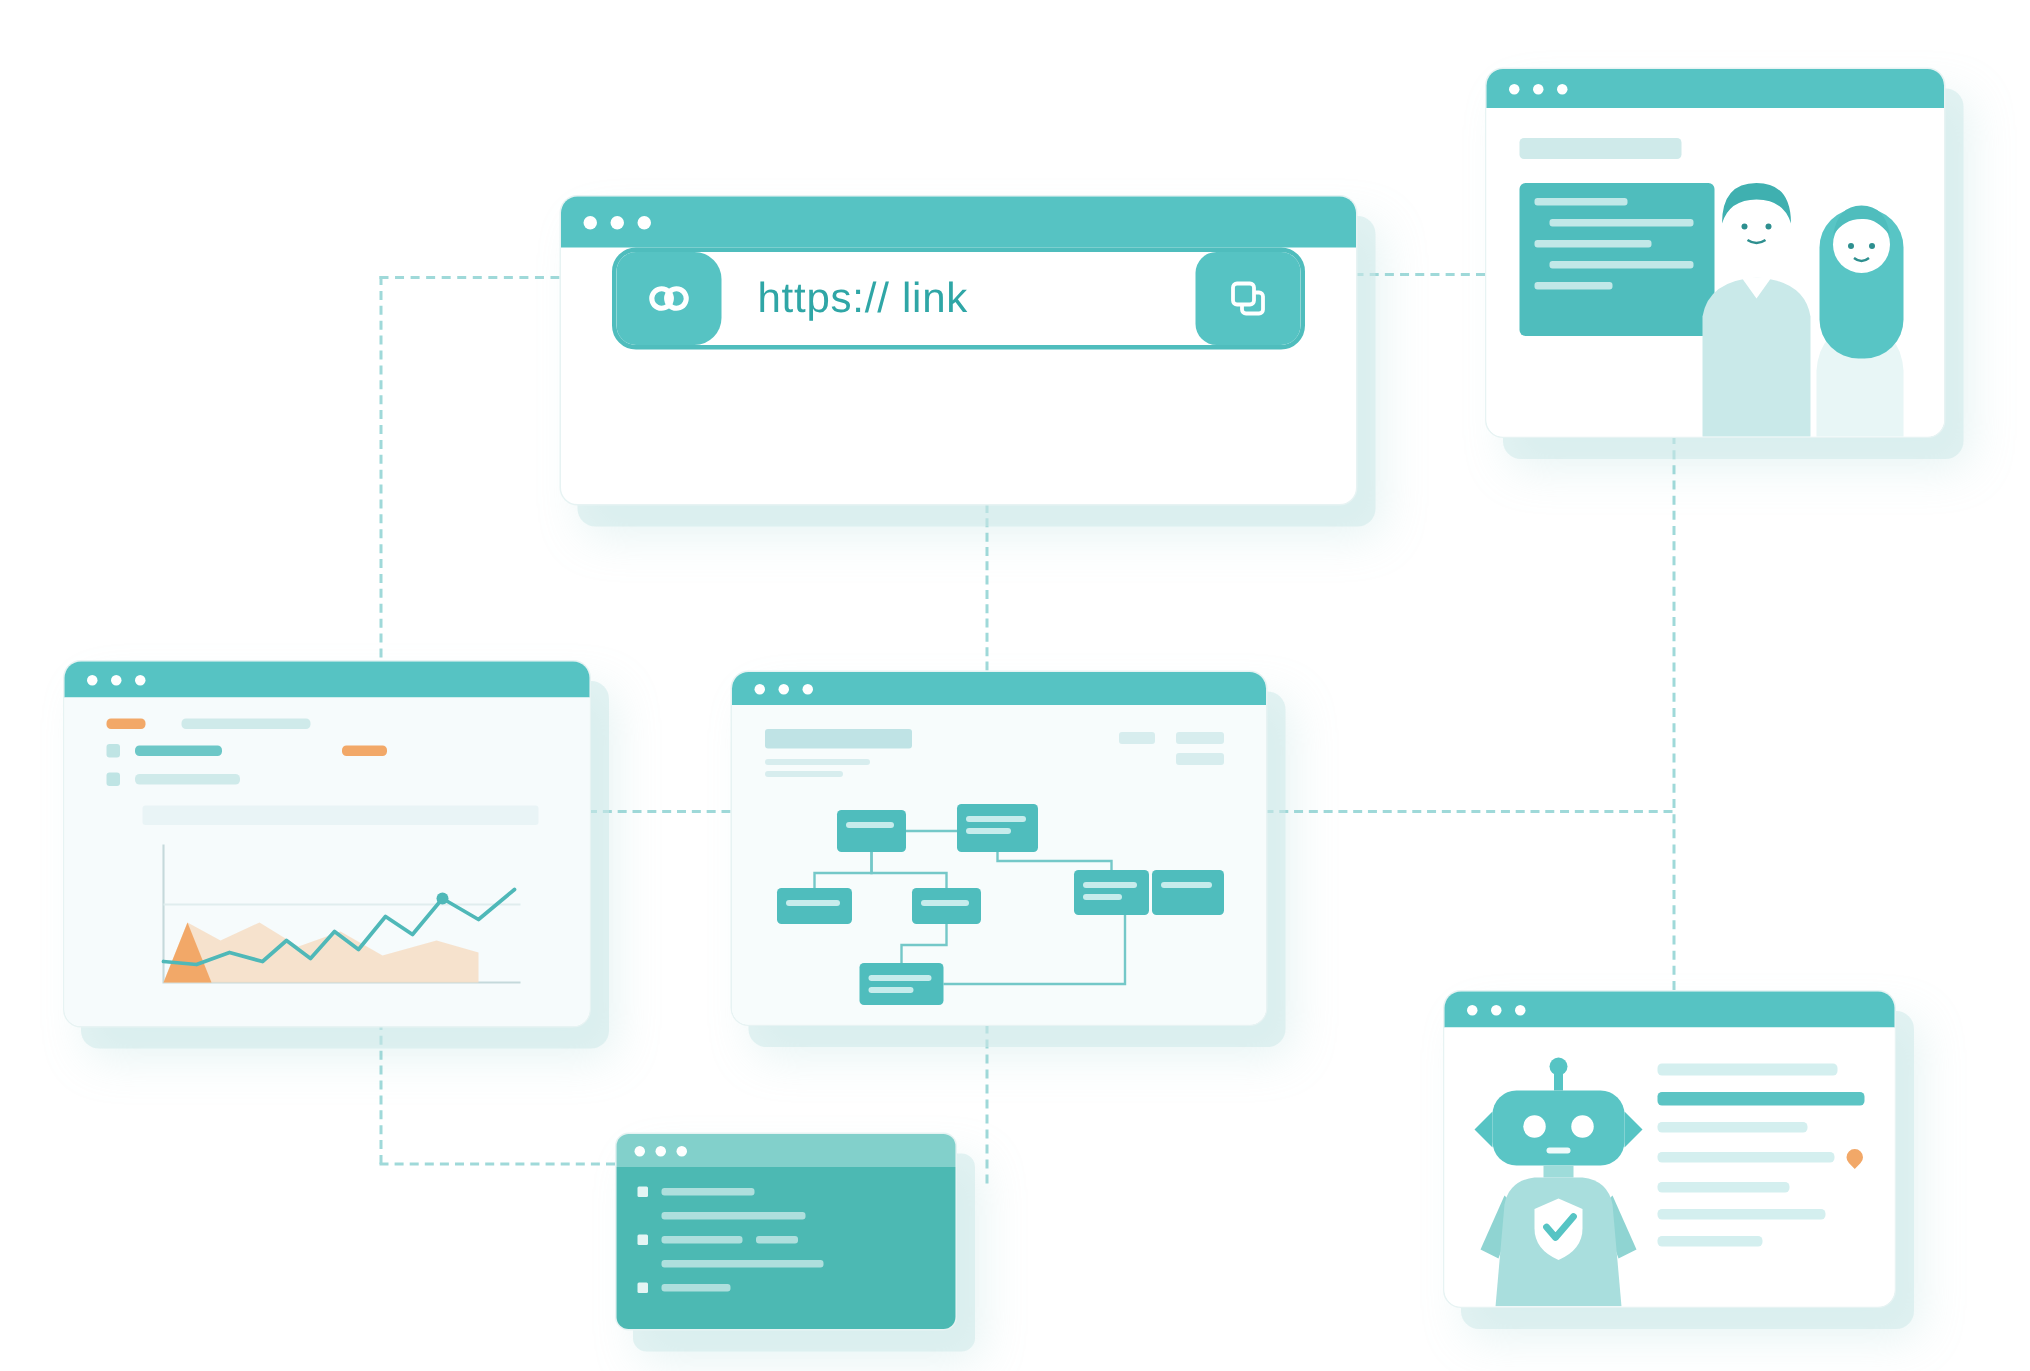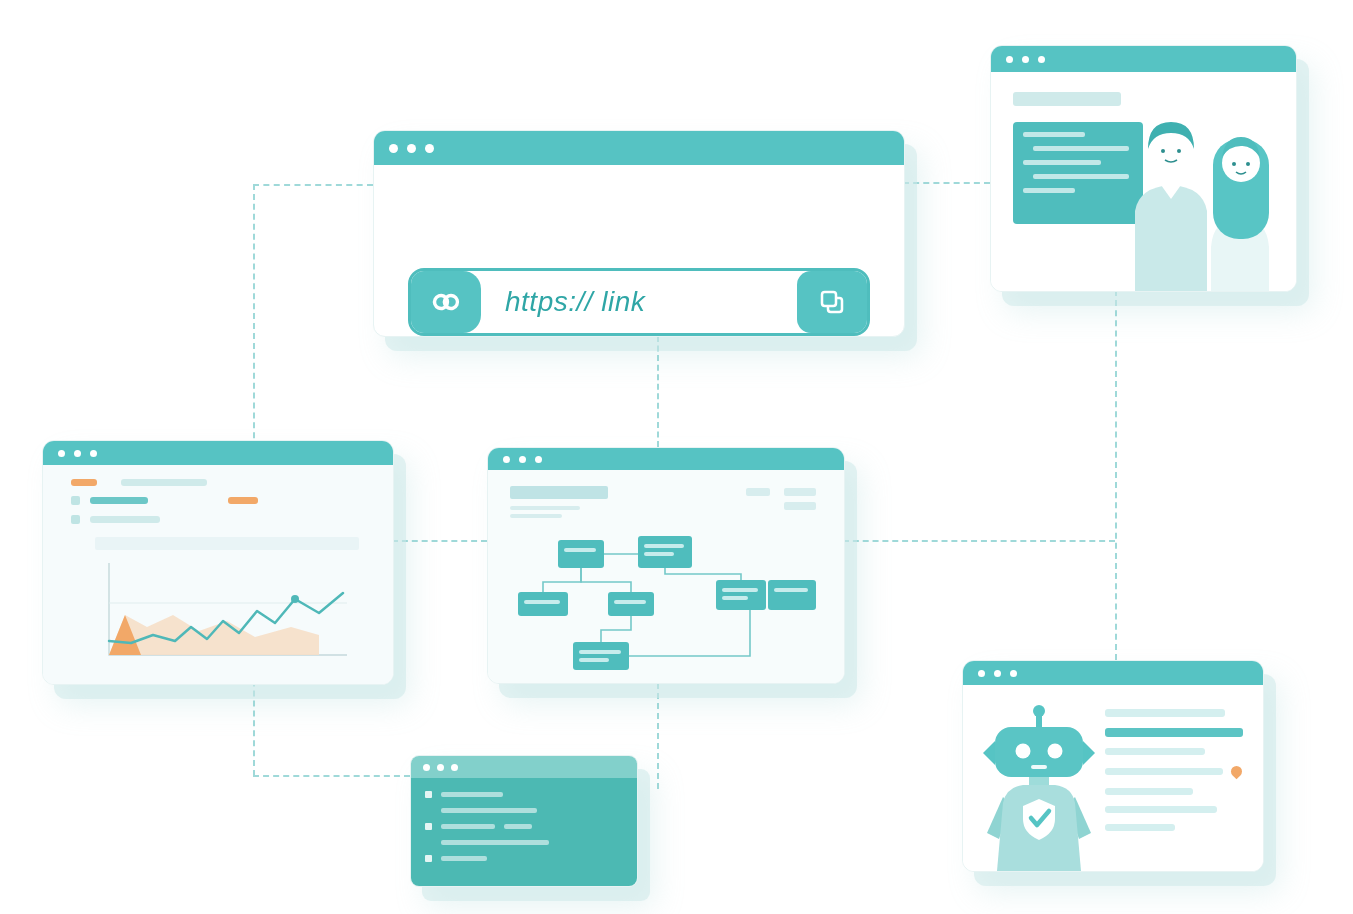--- a/index.html
+++ b/index.html
@@ -12,21 +12,21 @@
   .conn.v{border-left:2px dashed #9fd9d9;width:0;}
 
   
   .window{position:absolute;z-index:2;background:#ffffff;border:1px solid #e7f3f3;border-radius:12px;
           box-shadow:12px 14px 0 rgba(205,233,233,.55), 16px 20px 30px rgba(160,210,210,.25);}
   .titlebar{display:flex;align-items:center;gap:9px;padding-left:15px;background:#56c3c3;border-radius:11px 11px 0 0;}
   .dot{width:9px;height:9px;border-radius:50%;background:#ffffff;flex:0 0 auto;}
   .dot.sm{width:7px;height:7px;}
 
   
-  .browser-body{height:calc(100% - 34px);display:flex;align-items:flex-end;padding:0 34px;box-sizing:border-box;font-style:italic;}
+  .browser-body{height:calc(100% - 34px);display:flex;align-items:flex-start;padding:0 34px;box-sizing:border-box;}
   .urlbar{display:flex;width:100%;height:62px;border:3px solid #4fbdbd;border-radius:16px;overflow:hidden;background:#ffffff;}
   .url-left{width:70px;background:#56c3c3;display:flex;align-items:center;justify-content:center;border-radius:0 18px 18px 0;}
   .url-field{flex:1;display:flex;align-items:center;padding-left:24px;font-size:28px;color:#2fa6a6;letter-spacing:.5px;}
   .copy-btn{width:70px;background:#56c3c3;border:none;display:flex;align-items:center;justify-content:center;cursor:pointer;border-radius:14px 0 0 14px;padding:0;}
 
   
   .people-body{position:relative;height:calc(100% - 26px);overflow:hidden;border-radius:0 0 11px 11px;background:#ffffff;}
   .pp-bar{position:absolute;left:22px;top:20px;width:108px;height:14px;background:#cfeaea;border-radius:3px;}
   .pp-panel{position:absolute;left:22px;top:50px;width:130px;height:102px;background:#4fbdbd;border-radius:4px;padding:10px 0 0 10px;box-sizing:border-box;}
   .pp-line{height:5px;border-radius:2px;background:rgba(255,255,255,.65);margin-bottom:9px;}

